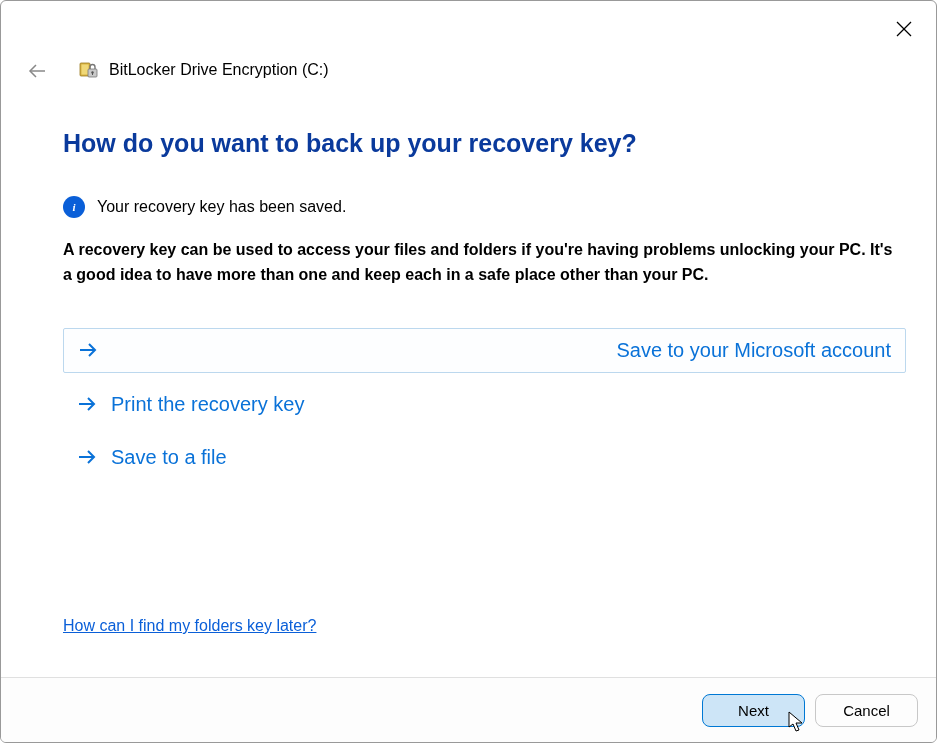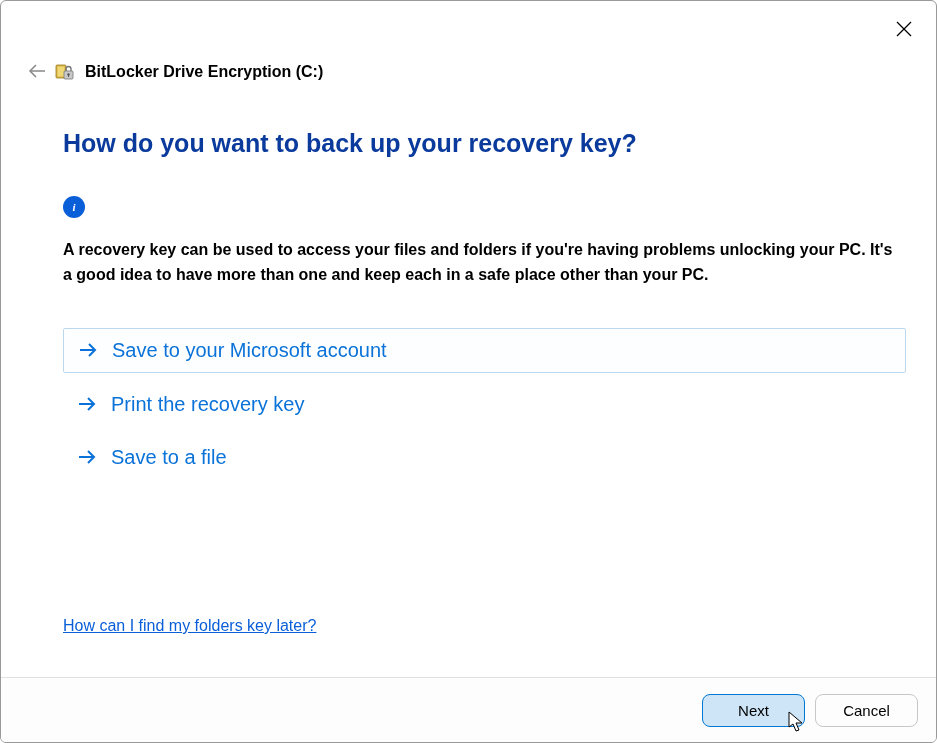--- a/index.html
+++ b/index.html
@@ -30,23 +30,22 @@
     }
     .close-btn svg {
       width: 16px;
       height: 16px;
     }
     .header-row {
       position: absolute;
       top: 58px;
       left: 24px;
       display: flex;
-      align-items: flex-end;
-      gap: 4px;
-      font-weight: bold;
+      align-items: flex-start;
+      gap: 28px;
     }
     .back-arrow {
       width: 24px;
       height: 24px;
       display: flex;
       align-items: center;
       justify-content: center;
       cursor: pointer;
       color: #888;
     }
@@ -119,20 +118,21 @@
       gap: 14px;
       padding: 10px 14px;
       cursor: pointer;
       font-size: 20px;
       color: #0a72d8;
     }
     .option.selected {
       border: 1px solid #bcd8ee;
       background: #fdfeff;
       border-radius: 2px;
+      justify-content: space-between;
     }
     .option-arrow {
       width: 20px;
       height: 20px;
       flex-shrink: 0;
     }
     .option-arrow svg { width: 20px; height: 20px; }
     .help-link {
       position: absolute;
       left: 62px;
@@ -210,20 +210,21 @@
     </svg>
     <span class="title-text">BitLocker Drive Encryption (C:)</span>
   </div>
 </div>
 
 <div class="content">
   <h1 class="main-heading">How do you want to back up your recovery key?</h1>
 
   <div class="info-row">
     <div class="info-icon">i</div>
+    <span class="info-text">Your recovery key has been saved.</span>
   </div>
 
   <p class="description">A recovery key can be used to access your files and folders if you're having problems unlocking your PC. It's a good idea to have more than one and keep each in a safe place other than your PC.</p>
 
   <div class="options">
     <div class="option selected">
       <span class="option-arrow">
         <svg viewBox="0 0 20 20">
             <line x1="2" y1="10" x2="17" y2="10" stroke="#0a72d8" stroke-width="2"></line>
             <polyline points="11,4 17,10 11,16" fill="none" stroke="#0a72d8" stroke-width="2"></polyline>

